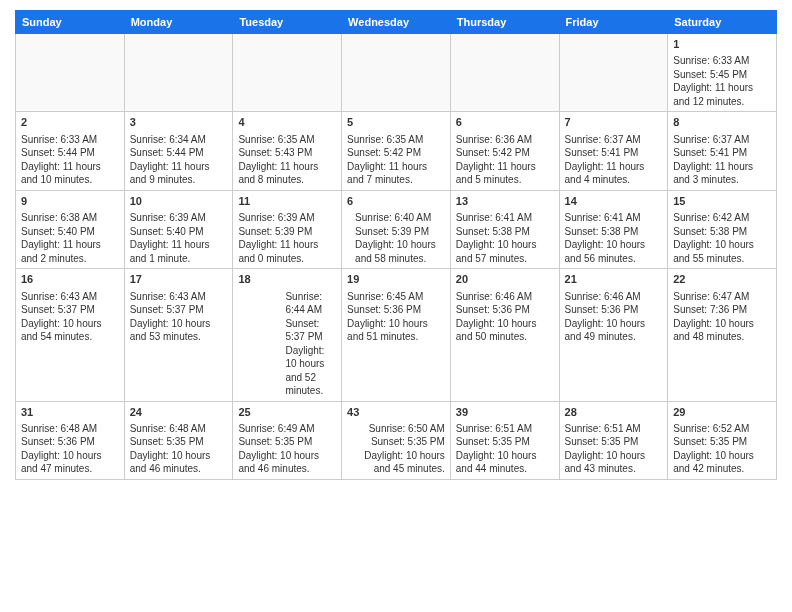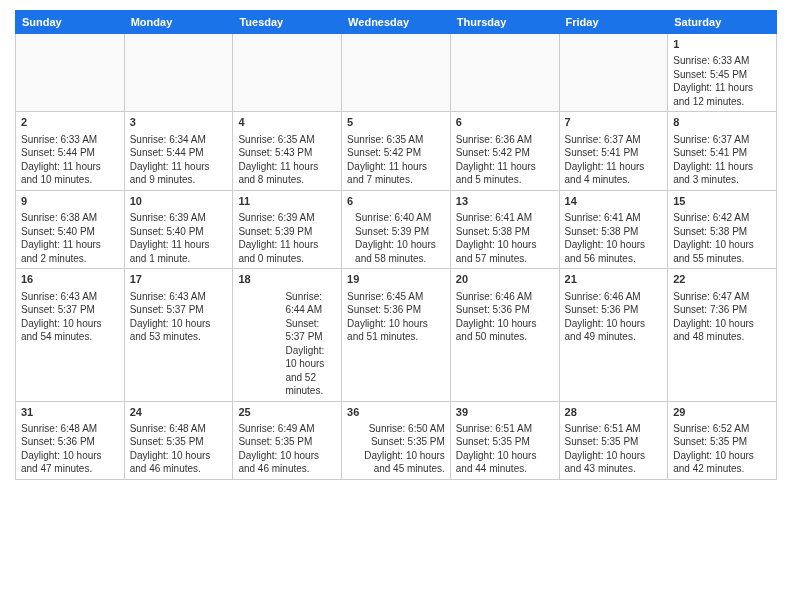--- a/index.html
+++ b/index.html
@@ -287,21 +287,21 @@
 and 46 minutes.</div>
           </td>
           <td>
             <span class="day-num">25</span>
             <div class="day-info" style="white-space: pre-line;">Sunrise: 6:49 AM
 Sunset: 5:35 PM
 Daylight: 10 hours
 and 46 minutes.</div>
           </td>
           <td>
-            <span class="day-num">36</span>
+            <span class="day-num">43</span>
             <div class="day-info" style="white-space: pre-line; text-align: right;">Sunrise: 6:50 AM
 Sunset: 5:35 PM
 Daylight: 10 hours
 and 45 minutes.</div>
           </td>
           <td>
             <span class="day-num">39</span>
             <div class="day-info" style="white-space: pre-line;">Sunrise: 6:51 AM
 Sunset: 5:35 PM
 Daylight: 10 hours

